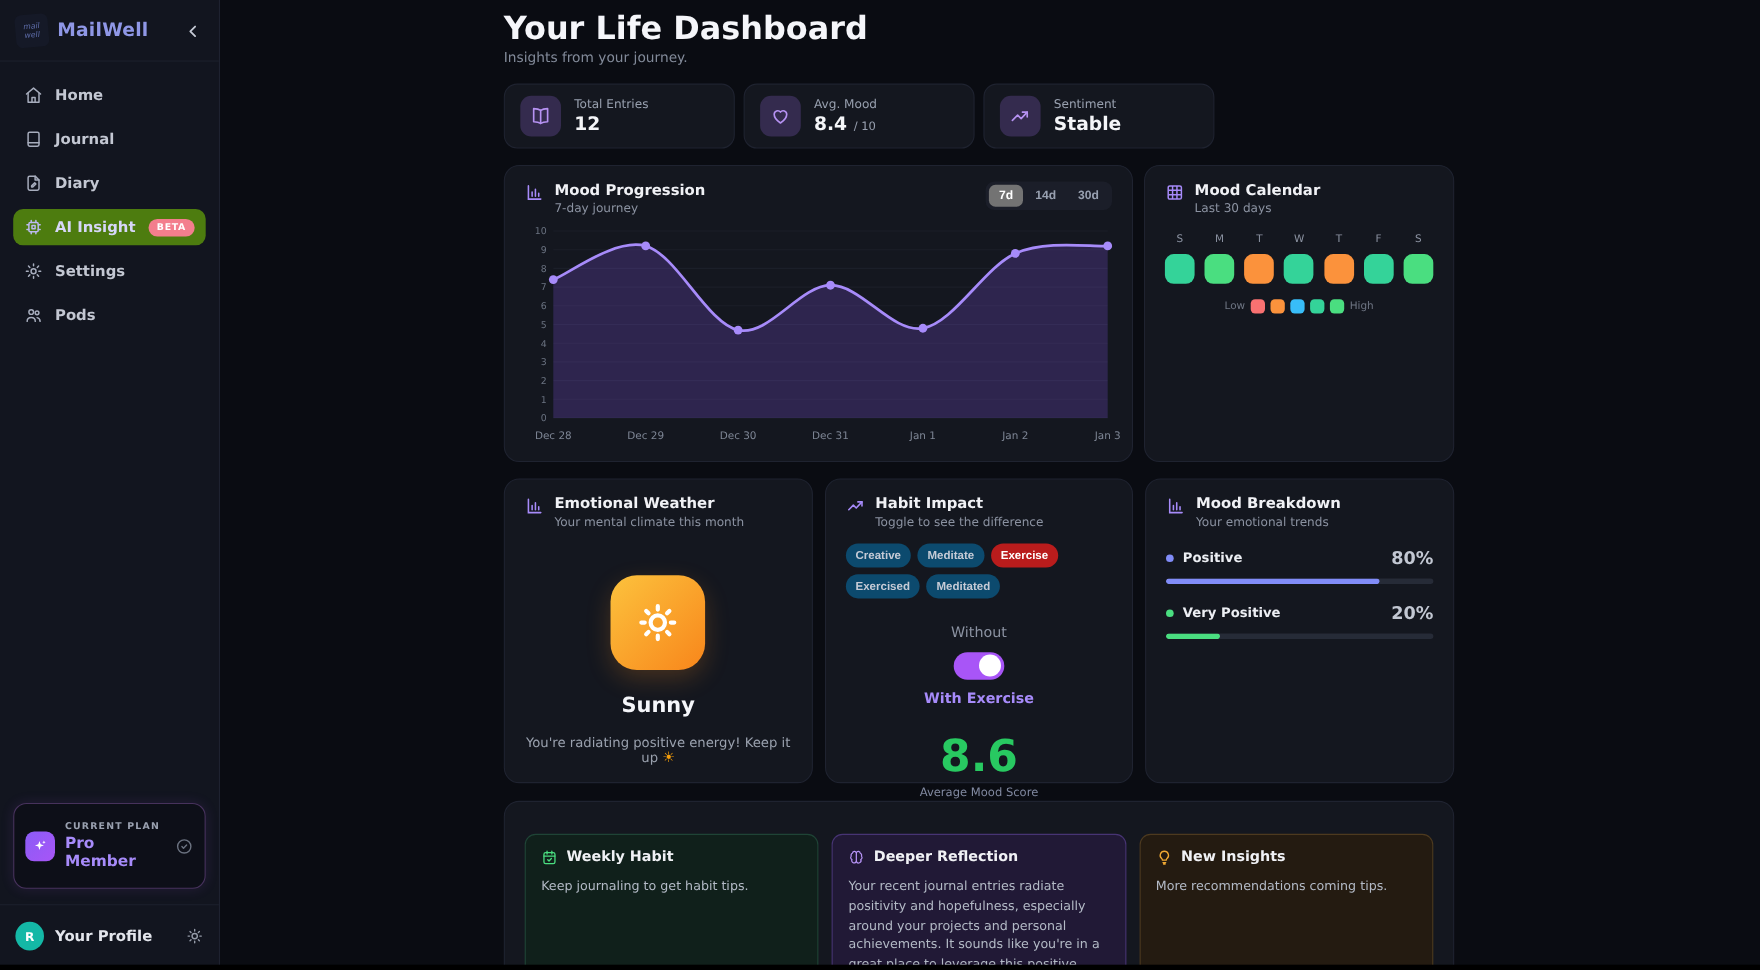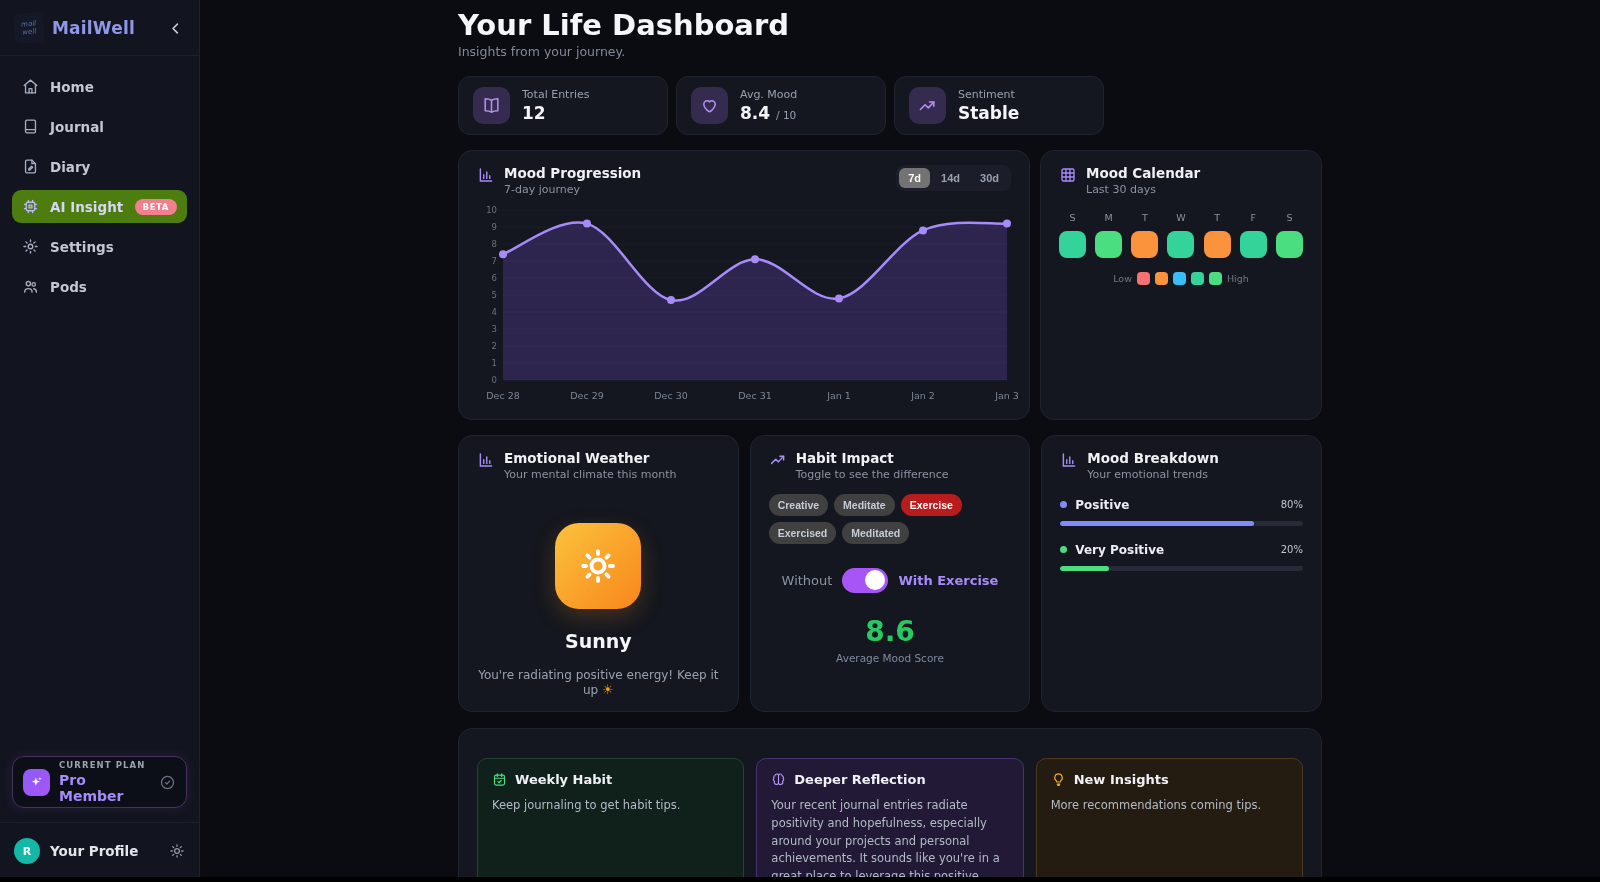--- a/index.html
+++ b/index.html
@@ -17,21 +17,21 @@
   .logo-row { display:flex; align-items:center; gap:8px; margin:0 -12px; padding:13px 14px 12px; border-bottom:1px solid #1c202c; }
   .logo-img { width:30px; height:30px; border-radius:6px; background:#151927; color:#5d6ca8; font-size:7px; font-style:italic; display:flex; align-items:center; justify-content:center; text-align:center; line-height:1.15; transform:rotate(-5deg); overflow:hidden; }
   .brand { font-size:17px; font-weight:800; color:#8f97e6; flex:1; letter-spacing:.2px; }
   .collapse-btn { background:none; border:none; color:#c6cad6; cursor:pointer; padding:2px; }
   .nav { margin-top:14px; }
   .nav-item { display:flex; align-items:center; gap:11px; padding:8px 10px; border-radius:9px; color:#c3c7d2; font-size:13.5px; font-weight:600; margin-bottom:7px; cursor:pointer; }
   .nav-item .nicon { color:#a7adbd; display:flex; }
   .nav-item.active { background:#4d7c0f; color:#d6d6f8; }
   .nav-item.active .nicon { color:#bcbaf0; }
   .badge-beta { margin-left:auto; background:#f37e8d; color:#fff; font-size:8.5px; font-weight:700; letter-spacing:.6px; padding:3px 8px; border-radius:999px; }
-  .plan-card { margin-top:auto; border:1px solid #47325c; background:#0d0f18; border-radius:12px; padding:3px 10px; display:flex; align-items:center; gap:9px; box-shadow:0 0 12px rgba(150,80,220,.14); cursor:pointer; }
+  .plan-card { margin-top:auto; border:1px solid #47325c; background:#0d0f18; border-radius:12px; padding:16px 10px; display:flex; align-items:center; gap:9px; box-shadow:0 0 12px rgba(150,80,220,.14); cursor:pointer; }
   .plan-icon { width:27px; height:27px; min-width:27px; border-radius:8px; background:linear-gradient(135deg,#8b5cf6,#a855f7); display:flex; align-items:center; justify-content:center; color:#fff; }
   .plan-label { font-size:8.5px; letter-spacing:1.1px; color:#9aa1b0; font-weight:700; }
   .plan-value { font-size:14px; font-weight:700; color:#a78bfa; margin-top:2px; }
   .plan-check { margin-left:auto; color:#6b7280; display:flex; }
   .profile-row { display:flex; align-items:center; gap:10px; border-top:1px solid #1c202c; margin:14px -12px 0; padding:15px 14px 18px; }
   .avatar { width:26px; height:26px; border-radius:50%; background:#14b8a6; color:#fff; font-size:11px; font-weight:700; display:flex; align-items:center; justify-content:center; }
   .profile-label { font-size:13.5px; font-weight:600; color:#e3e5ec; flex:1; }
   .theme-btn { background:none; border:none; color:#959ba8; cursor:pointer; display:flex; }
 
   
@@ -69,36 +69,36 @@
 
   .row-three { display:grid; grid-template-columns:repeat(3,1fr); gap:11px; margin-top:15px; }
   .row-three > .card { height:277px; }
 
   .weather-tile { width:86px; height:86px; margin:42px auto 0; border-radius:24px; background:linear-gradient(135deg,#fcc23d,#f8861b); display:flex; align-items:center; justify-content:center; color:#fff; box-shadow:0 8px 22px rgba(248,140,30,.22); }
   .weather-cond { font-size:19px; font-weight:800; text-align:center; margin-top:21px; color:#f5f6fa; }
   .weather-msg { font-size:12px; color:#9aa1ae; text-align:center; margin-top:16px; }
   .weather-emoji { color:#f59e0b; font-size:13px; }
 
   .chips { display:flex; flex-wrap:wrap; gap:6px; margin-top:13px; }
-  .chip { background:#404040; color:#c6cbd6; font-size:10.5px; font-weight:600; padding:5px 9px; border-radius:999px; border:none; cursor:pointer; }
+  .chip { background:#0c4a6e; color:#c6cbd6; font-size:10.5px; font-weight:600; padding:5px 9px; border-radius:999px; border:none; cursor:pointer; }
   .chip.active { background:#b91c1c; color:#fff; }
-  .toggle-row { display:flex; align-items:center; justify-content:center; gap:10px; margin-top:24px; }
+  .toggle-row { display:flex; align-items:center; justify-content:center; gap:10px; margin-top:24px;flex-direction:column; }
   .toggle-off-label { font-size:13px; color:#8b92a1; }
   .switch { width:46px; height:25px; border-radius:999px; background:#a855f7; position:relative; cursor:pointer; }
   .knob { position:absolute; right:3px; top:2.5px; width:20px; height:20px; border-radius:50%; background:#fff; }
   .toggle-on-label { font-size:13px; color:#a78bfa; font-weight:700; }
-  .score { font-size:28px; font-weight:800; color:#28c961; text-align:center; margin-top:22px; }
+  .score { font-size:40px; font-weight:800; color:#28c961; text-align:center; margin-top:22px; }
   .score-label { font-size:10.5px; color:#8189a0; text-align:center; margin-top:4px; }
   .insight-banner { margin-top:27px; background:rgba(46,160,90,.13); border-radius:8px; padding:8px 6px; text-align:center; font-size:10.5px; color:#4ade80; }
 
   .bd-row { margin-top:17px; }
   .bd-row:first-of-type { margin-top:23px; }
   .bd-top { display:flex; align-items:center; gap:8px; font-size:12px; font-weight:600; color:#eceef3; }
   .bd-dot { width:7px; height:7px; border-radius:50%; }
-  .bd-pct { margin-left:auto; font-size:10px; font-weight:400; color:#c2c7d2; }
+  .bd-pct { margin-left:auto; font-size:16px; font-weight:700; color:#c2c7d2; }
   .bd-track { height:5px; background:#262b37; border-radius:999px; margin-top:9px; overflow:hidden; }
   .bd-fill { height:100%; border-radius:999px; }
 
   .recs { margin-top:16px; padding-bottom:20px; }
   .rec-grid { display:grid; grid-template-columns:repeat(3,1fr); gap:12px; margin-top:15px; }
   .rec-card { border-radius:10px; padding:13px 14px; min-height:160px; }
   .rec-head { display:flex; align-items:center; gap:8px; font-size:13px; font-weight:700; color:#f0f1f5; }
   .rec-body { font-size:11.5px; line-height:1.55; color:#b3bac6; margin-top:10px; }
   .rec-green  { background:#10201b; border:1px solid #1f4436; }
   .rec-green  .rec-ic { color:#4ade80; }

